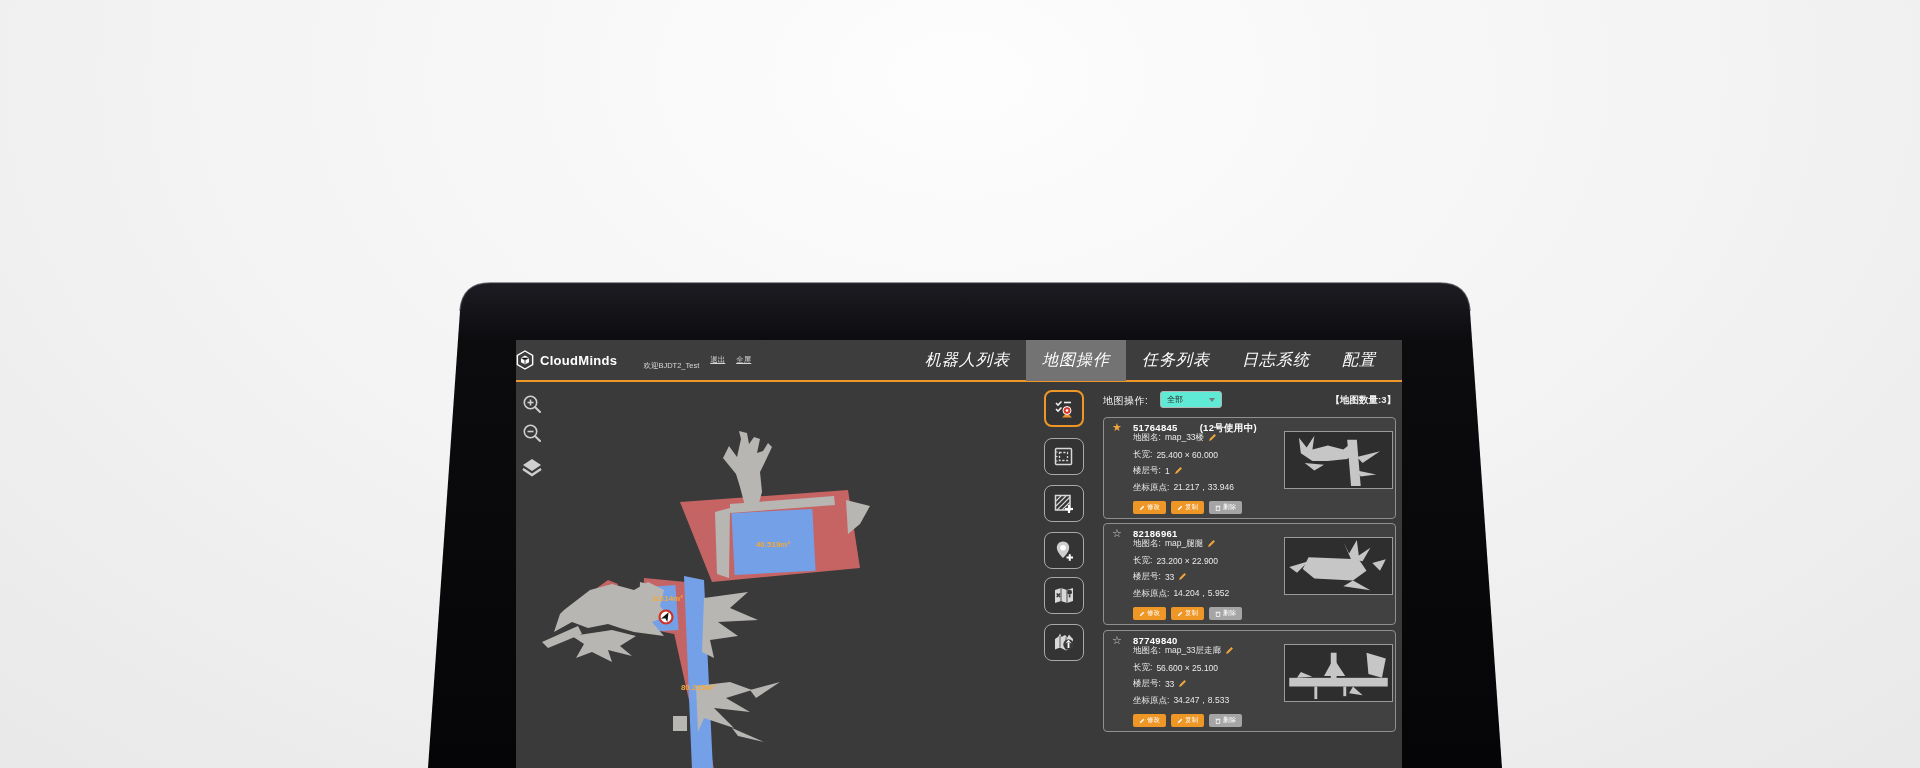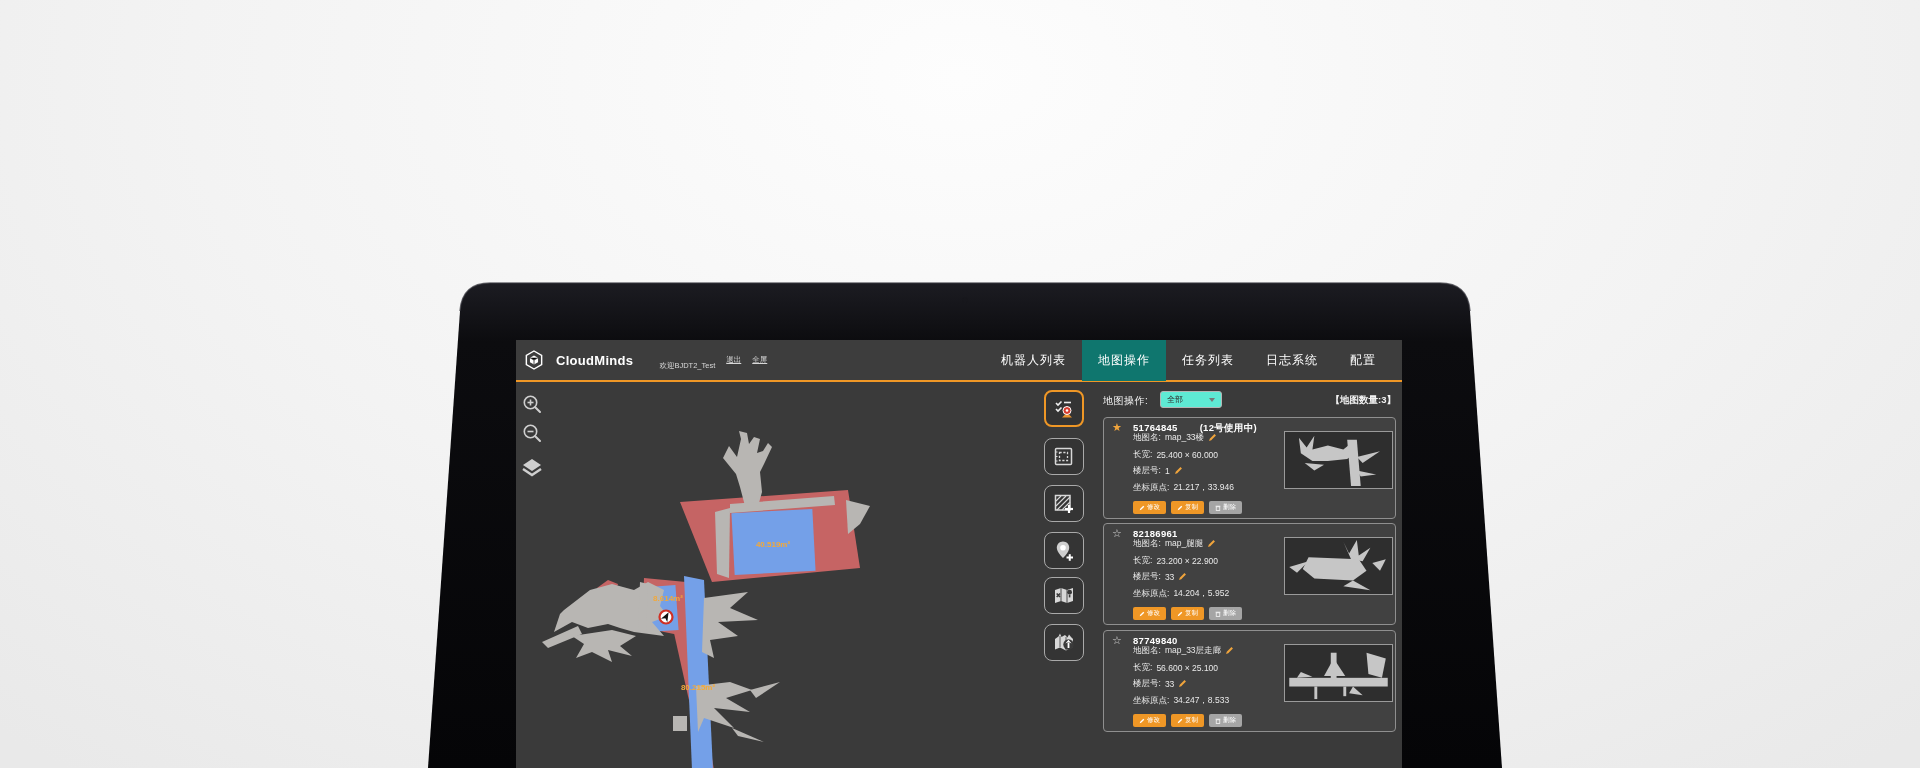--- a/index.html
+++ b/index.html
@@ -12,27 +12,27 @@
   svg text { font-family:"Liberation Sans", sans-serif; }
 
   
   .laptop-svg { position:absolute; left:0; top:0; }
 
   
   .screen { position:absolute; left:516px; top:340px; width:886px; height:428px; background:#3a3a3a; overflow:hidden; }
 
   
   .navbar { position:absolute; left:0; top:0; width:100%; height:42px; background:#3d3d3d; border-bottom:2px solid #ef9726; display:flex; align-items:center; }
-  .brand { display:flex; align-items:center; margin-left:9px; gap:13px; }
+  .brand { display:flex; align-items:center; gap:6px; }
   .brand-name { color:#fff; font-size:13px; font-weight:bold; letter-spacing:.3px; }
   .welcome { color:#d8d8d8; font-size:7.5px; margin-left:26px;margin-top:11px; }
   .nav-link { color:#d8d8d8; font-size:7.5px; margin-left:11px; text-decoration:underline; cursor:pointer; }
   .nav-items { margin-left:auto; display:flex; align-items:stretch; height:42px; margin-right:10px; }
-  .nav-item { color:#fff; font-size:12px; display:flex; align-items:center; padding:0 16px; letter-spacing:1px; cursor:pointer; }
-  .nav-item.active { background:#0f766e; }
+  .nav-item { color:#fff; font-size:16px; display:flex; align-items:center; padding:0 16px; letter-spacing:1px; cursor:pointer;font-style:italic; }
+  .nav-item.active { background:#737373; }
 
   
   .content { position:absolute; left:0; top:44px; right:0; bottom:0; background:#3a3a3a; }
 
   
   .map-controls { position:absolute; left:4px; top:8px; display:flex; flex-direction:column; gap:5px; }
   .map-ctrl { width:24px; height:24px; display:flex; align-items:center; justify-content:center; cursor:pointer; }
 
   
   .toolbar { position:absolute; left:528px; top:0; width:40px; }

